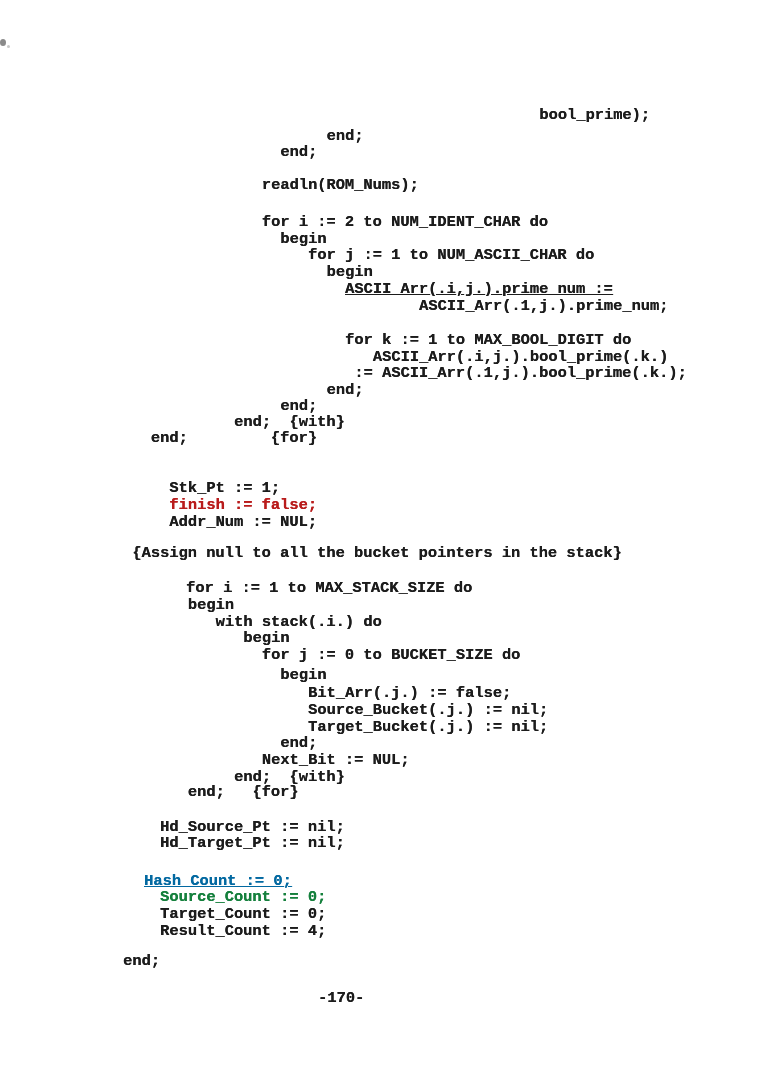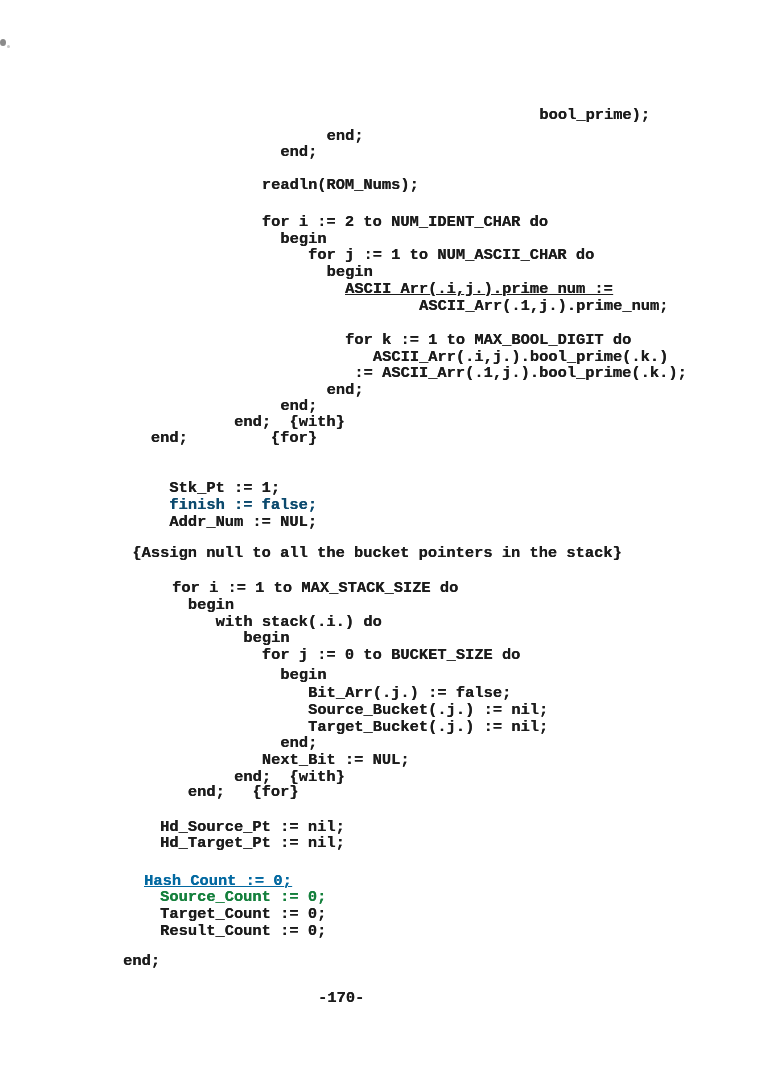--- a/index.html
+++ b/index.html
@@ -62,39 +62,39 @@
       <div class="code-line" style="top: 281px; left: 345px; color: rgb(28, 28, 28); text-decoration: underline;">ASCII_Arr(.i,j.).prime_num :=</div>
       <div class="code-line" style="top: 298px; left: 419px; color: rgb(28, 28, 28);">ASCII_Arr(.1,j.).prime_num;</div>
       <div class="code-line" style="top: 332px; left: 345px; color: rgb(28, 28, 28);">for k := 1 to MAX_BOOL_DIGIT do</div>
       <div class="code-line" style="top: 349px; left: 372.75px; color: rgb(28, 28, 28);">ASCII_Arr(.i,j.).bool_prime(.k.)</div>
       <div class="code-line" style="top: 365px; left: 354.25px; color: rgb(28, 28, 28);">:= ASCII_Arr(.1,j.).bool_prime(.k.);</div>
       <div class="code-line" style="top: 382px; left: 326.5px; color: rgb(28, 28, 28);">end;</div>
       <div class="code-line" style="top: 398px; left: 280.25px; color: rgb(28, 28, 28);">end;</div>
       <div class="code-line" style="top: 414px; left: 234px; color: rgb(28, 28, 28);">end;  {with}</div>
       <div class="code-line" style="top: 430px; left: 150.75px; color: rgb(28, 28, 28);">end;         {for}</div>
       <div class="code-line" style="top: 480px; left: 169.25px; color: rgb(28, 28, 28);">Stk_Pt := 1;</div>
-      <div class="code-line" style="top: 497px; left: 169.25px; color: #0c4a6e;">finish := false;</div>
+      <div class="code-line" style="top: 497px; left: 169.25px; color: #b91c1c;">finish := false;</div>
       <div class="code-line" style="top: 514px; left: 169.25px; color: rgb(28, 28, 28);">Addr_Num := NUL;</div>
       <div class="code-line" style="top: 545px; left: 132.25px; color: rgb(28, 28, 28);">{Assign null to all the bucket pointers in the stack}</div>
-      <div class="code-line" style="top: 580px; left: 172px; color: rgb(28, 28, 28);">for i := 1 to MAX_STACK_SIZE do</div>
+      <div class="code-line" style="top: 580px; left: 186px; color: rgb(28, 28, 28);">for i := 1 to MAX_STACK_SIZE do</div>
       <div class="code-line" style="top: 597px; left: 187.75px; color: rgb(28, 28, 28);">begin</div>
       <div class="code-line" style="top: 614px; left: 215.5px; color: rgb(28, 28, 28);">with stack(.i.) do</div>
       <div class="code-line" style="top: 630px; left: 243.25px; color: rgb(28, 28, 28);">begin</div>
       <div class="code-line" style="top: 647px; left: 261.75px; color: rgb(28, 28, 28);">for j := 0 to BUCKET_SIZE do</div>
       <div class="code-line" style="top: 667px; left: 280.25px; color: rgb(28, 28, 28);">begin</div>
       <div class="code-line" style="top: 685px; left: 308px; color: rgb(28, 28, 28);">Bit_Arr(.j.) := false;</div>
       <div class="code-line" style="top: 702px; left: 308px; color: rgb(28, 28, 28);">Source_Bucket(.j.) := nil;</div>
       <div class="code-line" style="top: 719px; left: 308px; color: rgb(28, 28, 28);">Target_Bucket(.j.) := nil;</div>
       <div class="code-line" style="top: 735px; left: 280.25px; color: rgb(28, 28, 28);">end;</div>
       <div class="code-line" style="top: 752px; left: 261.75px; color: rgb(28, 28, 28);">Next_Bit := NUL;</div>
       <div class="code-line" style="top: 769px; left: 234px; color: rgb(28, 28, 28);">end;  {with}</div>
       <div class="code-line" style="top: 784px; left: 187.75px; color: rgb(28, 28, 28);">end;   {for}</div>
       <div class="code-line" style="top: 819px; left: 160px; color: rgb(28, 28, 28);">Hd_Source_Pt := nil;</div>
       <div class="code-line" style="top: 835px; left: 160px; color: rgb(28, 28, 28);">Hd_Target_Pt := nil;</div>
       <div class="code-line" style="top: 873px; left: 144px; color: #0369a1; text-decoration: underline;">Hash_Count := 0;</div>
       <div class="code-line" style="top: 889px; left: 160px; color: #15803d;">Source_Count := 0;</div>
       <div class="code-line" style="top: 906px; left: 160px; color: rgb(28, 28, 28);">Target_Count := 0;</div>
-      <div class="code-line" style="top: 923px; left: 160px; color: rgb(28, 28, 28);">Result_Count := 0;</div>
+      <div class="code-line" style="top: 923px; left: 160px; color: rgb(28, 28, 28);">Result_Count := 4;</div>
       <div class="code-line" style="top: 953px; left: 123px; color: rgb(28, 28, 28);">end;</div>
     </div>
 
   <div class="page-number" style="left: 318px; top: 990px; color: rgb(28, 28, 28);">-170-</div>
 </div>
 
 </body></html>

